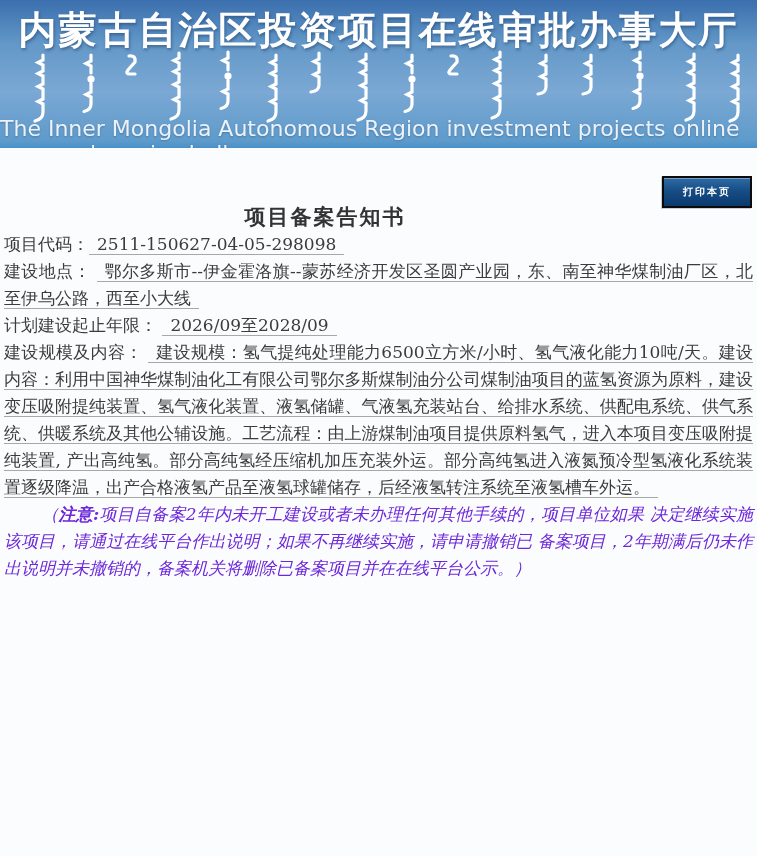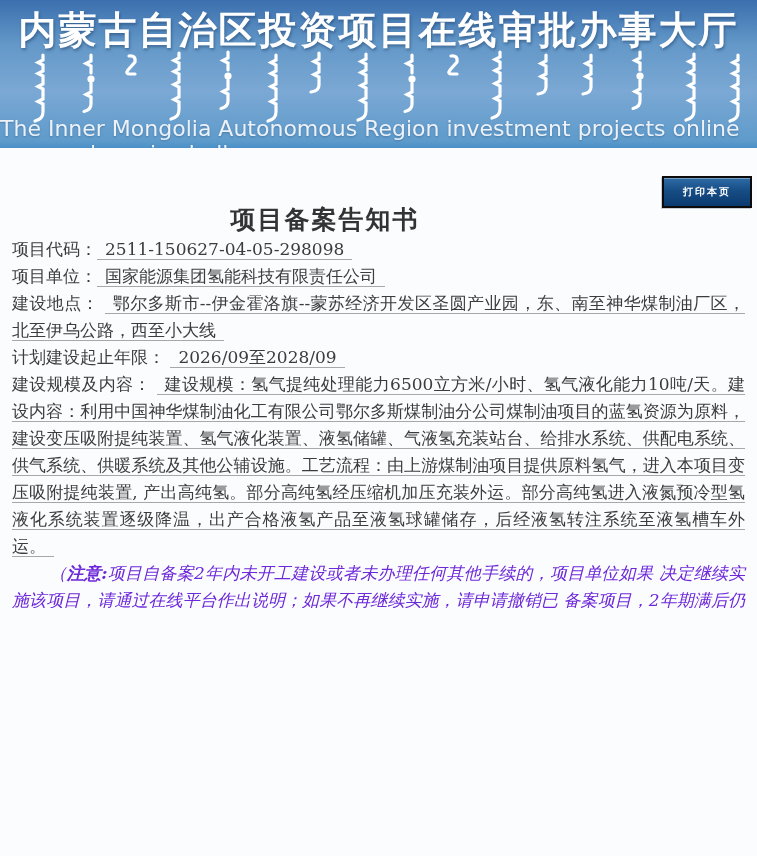--- a/index.html
+++ b/index.html
@@ -50,25 +50,25 @@
     color:#ffffff; font-weight:bold; font-size:10px;
     letter-spacing:2px;
     font-family:"DejaVu Sans", sans-serif;
     cursor:pointer;
   }
 
   
   .doc-title {
     margin:55px 111px 0 4px;
     text-align:center;
-    font-size:25px; font-weight:bold; color:#333333;
+    font-size:21px; font-weight:bold; color:#333333;
     letter-spacing:2px;
   }
   .doc {
-    padding:0 12px;
+    padding:0 4px;
     font-size:17px;
     line-height:27px;
     text-align:justify;
   }
   .doc p { margin:0; }
   .u  { border-bottom:1px solid #a8a8a8; }
   .pad { padding:0 8px; }
   .mt-code  { margin-top:31px; }
   .mt-intro { margin-top:12px; }
   .mt-loc   { margin-top:17px; }
@@ -148,21 +148,20 @@
   <button class="print-btn">
     <span>打印本页</span>
   </button>
 
   <h2 class="doc-title">项目备案告知书</h2>
 
   <div class="doc">
 
     <p class="mt-code"><span>项目代码：</span><span class="u pad">2511-150627-04-05-298098</span></p>
 
-    <p><span>项目单位：</span><span class="u pad">国家能源集团氢能科技有限责任公司</span></p>
 
 
     <p class="mt-loc">
       <span>建设地点：</span>
       <span class="u pad">鄂尔多斯市--伊金霍洛旗--蒙苏经济开发区圣圆产业园，东、南至神华煤制油厂区，北至伊乌公路，西至小大线</span>
     </p>
 
 
     <p>
       <span>计划建设起止年限：</span>

